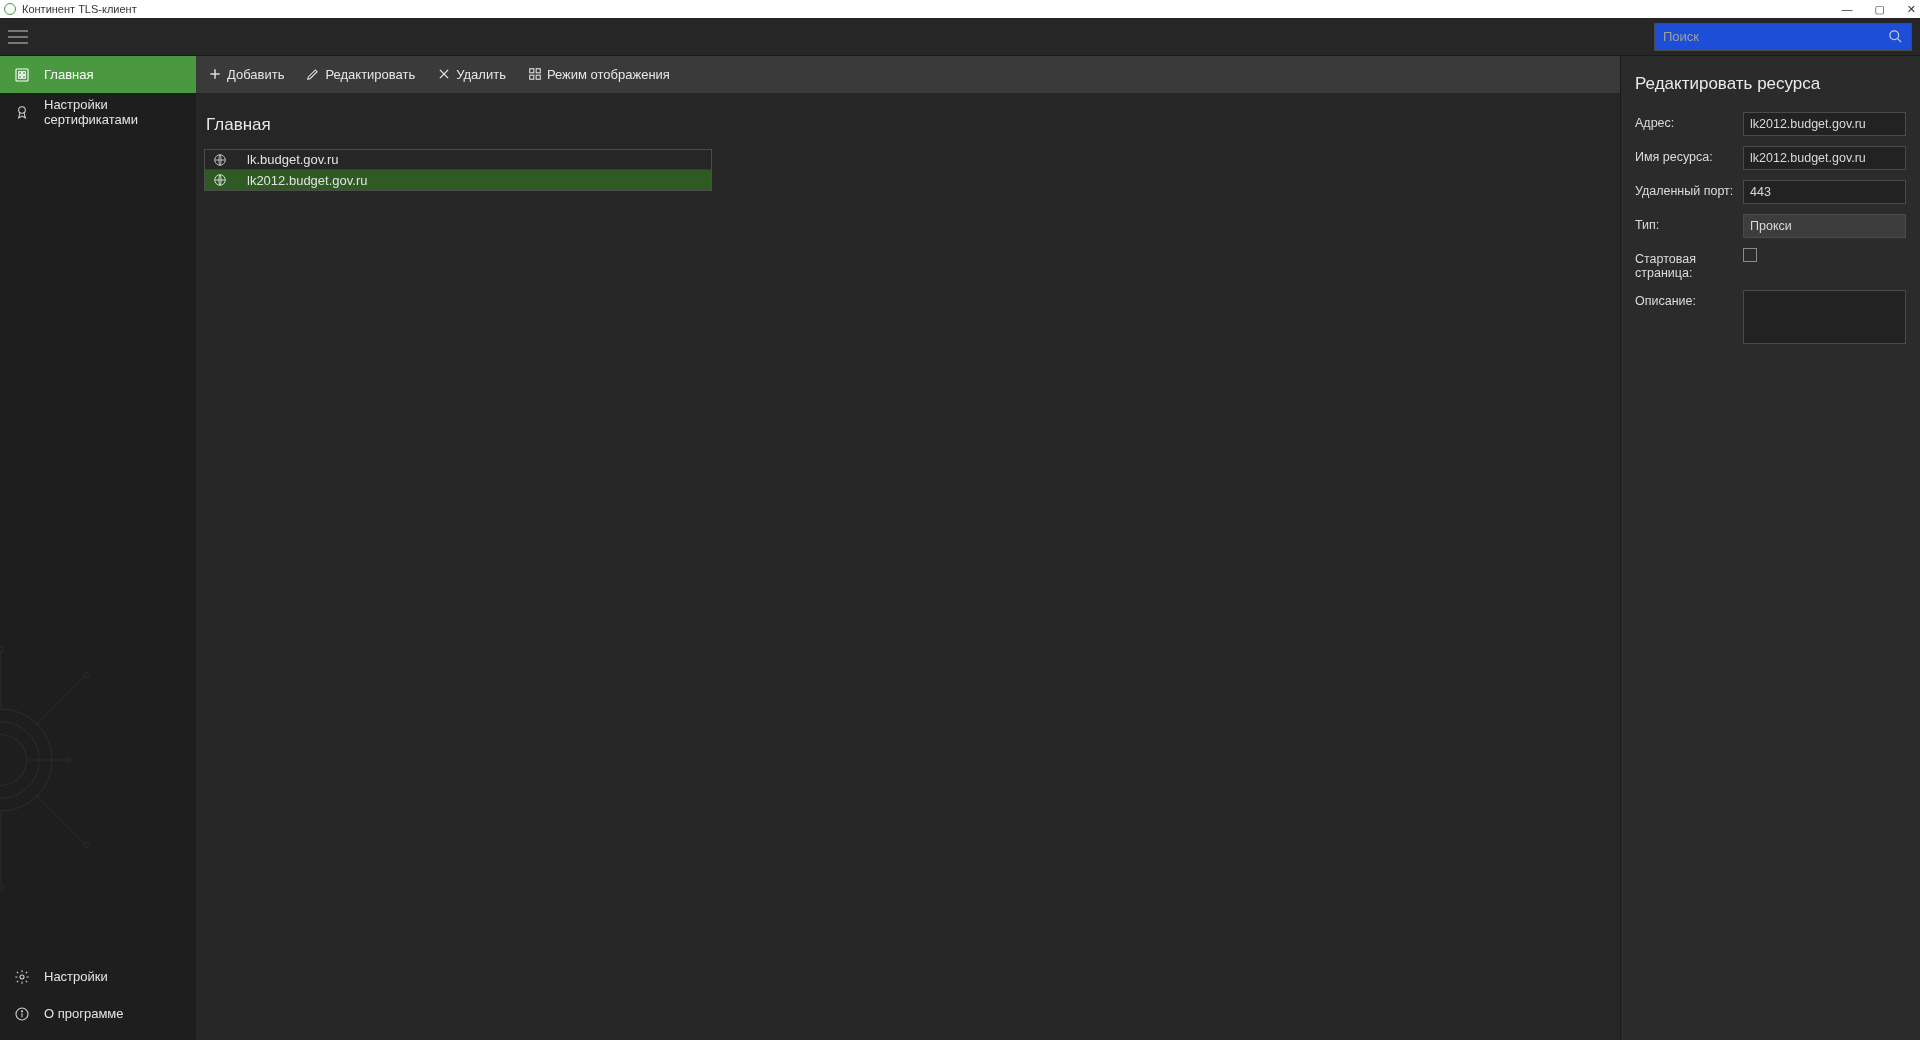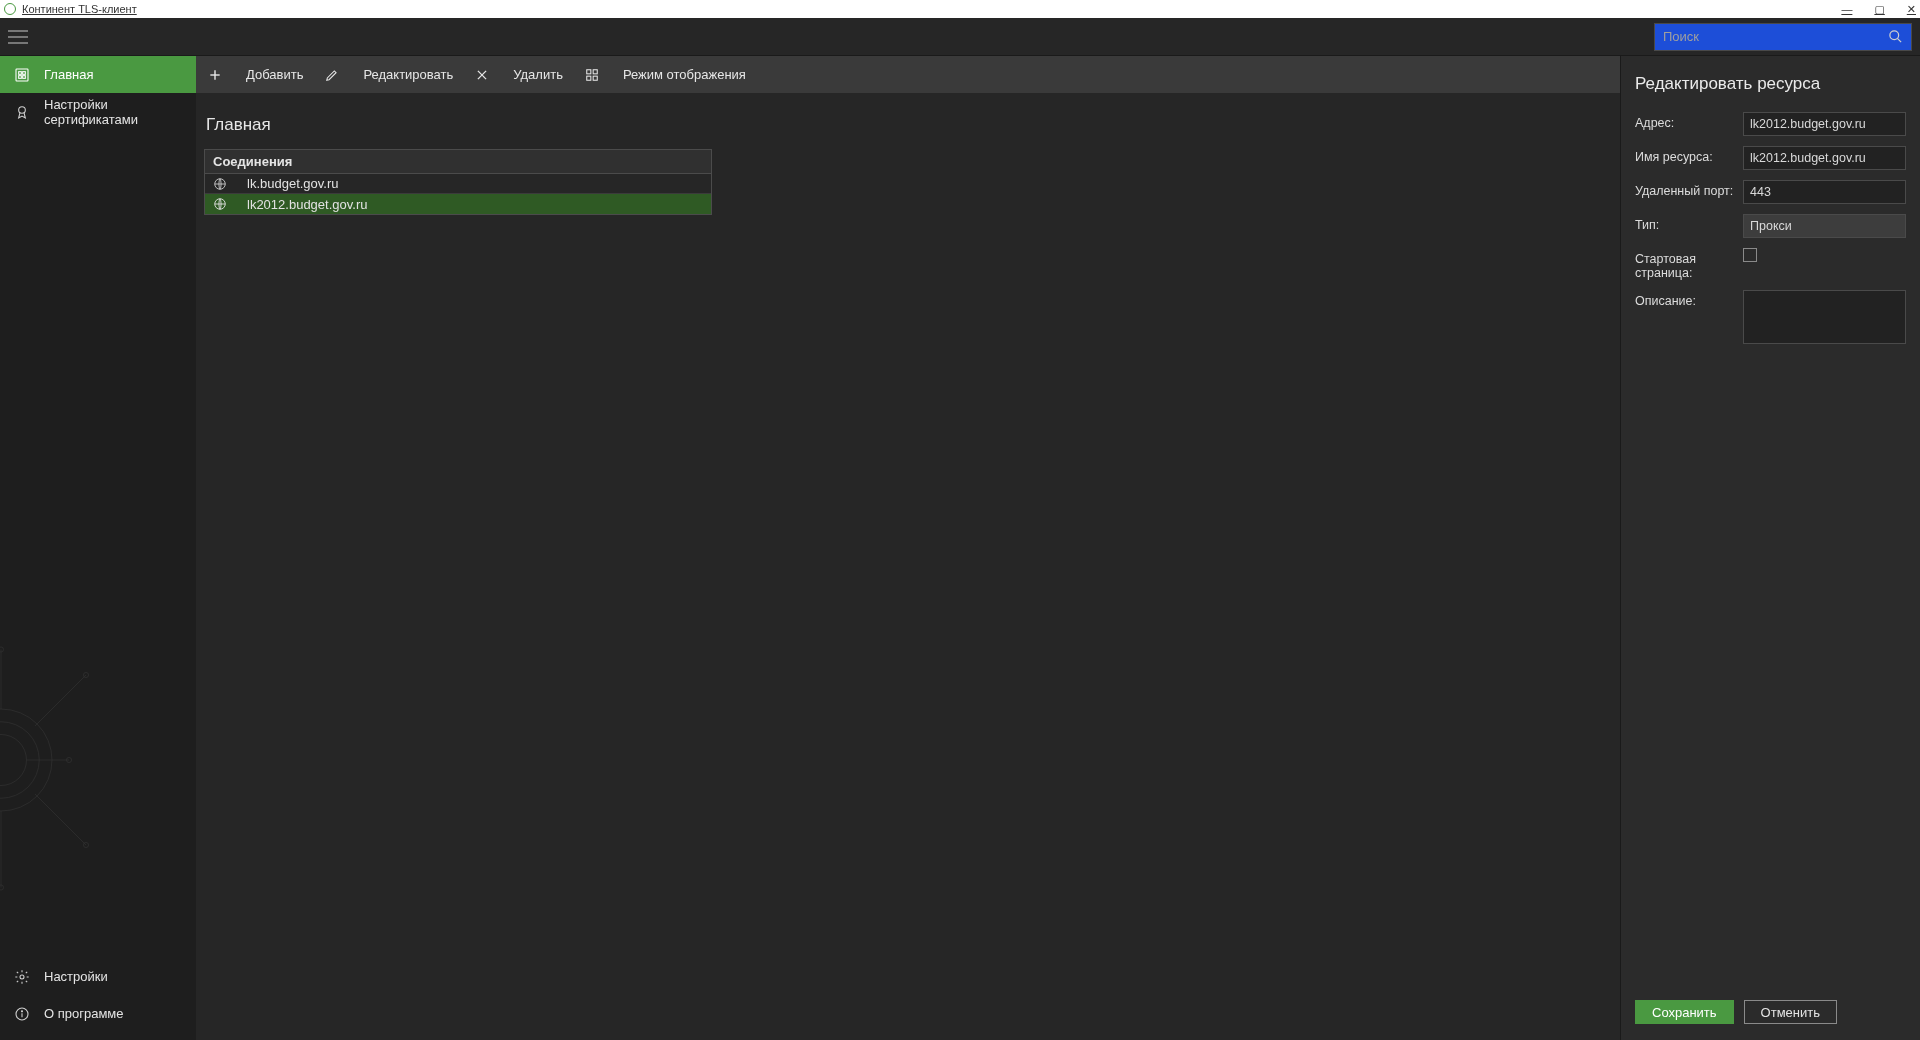--- a/index.html
+++ b/index.html
@@ -1,19 +1,19 @@
 <!DOCTYPE html>
 <html><head>
 <meta charset="utf-8">
 <style>
 * { margin: 0; padding: 0; box-sizing: border-box; font-family: "Segoe UI", Tahoma, sans-serif; }
 html, body { width: 100%; height: 100%; background: #1e1e1e; color: #d0d0d0; overflow: hidden; }
 
 
-.titlebar { height: 18px; background: #ffffff; display: flex; align-items: center; justify-content: space-between; padding: 0 4px; font-size: 11px; color: #333; text-decoration: underline; }
+.titlebar { height: 18px; background: #ffffff; display: flex; align-items: center; justify-content: space-between; padding: 0 4px; font-size: 11px; color: #333; }
 .titlebar-left { display: flex; align-items: center; gap: 6px; }
 .app-icon { width: 12px; height: 12px; border: 1px solid #4a9941; border-radius: 50%; display: inline-block; }
 .winctrl { display: flex; gap: 22px; align-items: center; }
 .winctrl span { cursor: pointer; font-size: 11px; line-height: 1; }
 
 
 .topstrip { height: 38px; background: #262626; display: flex; align-items: center; justify-content: space-between; padding: 0 8px; border-bottom: 1px solid #1a1a1a; }
 .hamburger { width: 20px; height: 14px; display: flex; flex-direction: column; justify-content: space-between; cursor: pointer; }
 .hamburger span { display: block; height: 2px; background: #777; }
 .searchbox { width: 258px; height: 28px; background: #1d4ed8; border: 1px solid #494949; display: flex; align-items: center; padding: 0 8px; }
@@ -32,21 +32,21 @@
 .sidebar-bottom { margin-top: auto; padding-bottom: 8px; }
 
 
 .decor { position: absolute; left: -50px; bottom: 130px; width: 170px; height: 300px; opacity: 0.18; pointer-events: none; }
 
 
 .content-col { flex: 1; display: flex; flex-direction: column; background: #262626; }
 
 
 .toolbar { height: 37px; background: #3a3a3a; display: flex; align-items: center; padding: 0 12px; gap: 22px; font-size: 13px; color: #e7e7e7; }
-.tool-item { display: inline-flex; align-items: flex-end; gap: 24px; cursor: pointer; }
+.tool-item { display: inline-flex; align-items: flex-start; gap: 5px; cursor: pointer; }
 .tool-item .ticon { width: 14px; height: 14px; display: inline-flex; align-items: center; justify-content: center; }
 
 
 .content-body { flex: 1; padding: 22px 18px 0 8px; overflow: auto; }
 .page-title { font-size: 17px; color: #e6e6e6; font-weight: 400; margin-left: 2px; margin-bottom: 14px; }
 
 
 .conn-table { width: 508px; border: 1px solid #4b4b4b; }
 .conn-header { background: #303030; padding: 4px 8px; font-size: 13px; font-weight: 600; color: #e4e4e4; border-bottom: 1px solid #4b4b4b; }
 .conn-row { display: flex; align-items: center; gap: 20px; padding: 3px 8px; font-size: 13px; color: #e2e2e2; border-bottom: 1px solid #3b3b3b; cursor: pointer; height: 20px; }
@@ -209,21 +209,20 @@
             </svg>
         </span>
         <span>Режим отображения</span>
       </div>
     </div>
 
     <div class="content-body">
       <div class="page-title">Главная</div>
 
       <div class="conn-table">
-        <div class="conn-header">Соединения</div>
         <div class="conn-row">
           <span class="globe-icon">
             <svg width="14" height="14" viewBox="0 0 24 24" fill="none" stroke="#cfcfcf" stroke-width="1.5">
                 <circle cx="12" cy="12" r="9"></circle>
                 <path d="M3 12h18M12 3c2.5 3 2.5 15 0 18M12 3c-2.5 3-2.5 15 0 18"></path>
               </svg>
           </span>
           <span>lk.budget.gov.ru</span>
         </div>
         <div class="conn-row selected">
@@ -261,19 +260,15 @@
       </div>
       <div class="form-row">
         <label>Стартовая страница:</label>
         <div class="fld"><span class="chk"></span></div>
       </div>
       <div class="form-row">
         <label>Описание:</label>
         <div class="fld"><textarea style=""></textarea></div>
       </div>
     </div>
-    <div class="rp-footer">
-      <button class="btn btn-primary">Сохранить</button>
-      <button class="btn btn-secondary">Отменить</button>
-    </div>
   </div>
 
 </div>
 
 </body></html>

